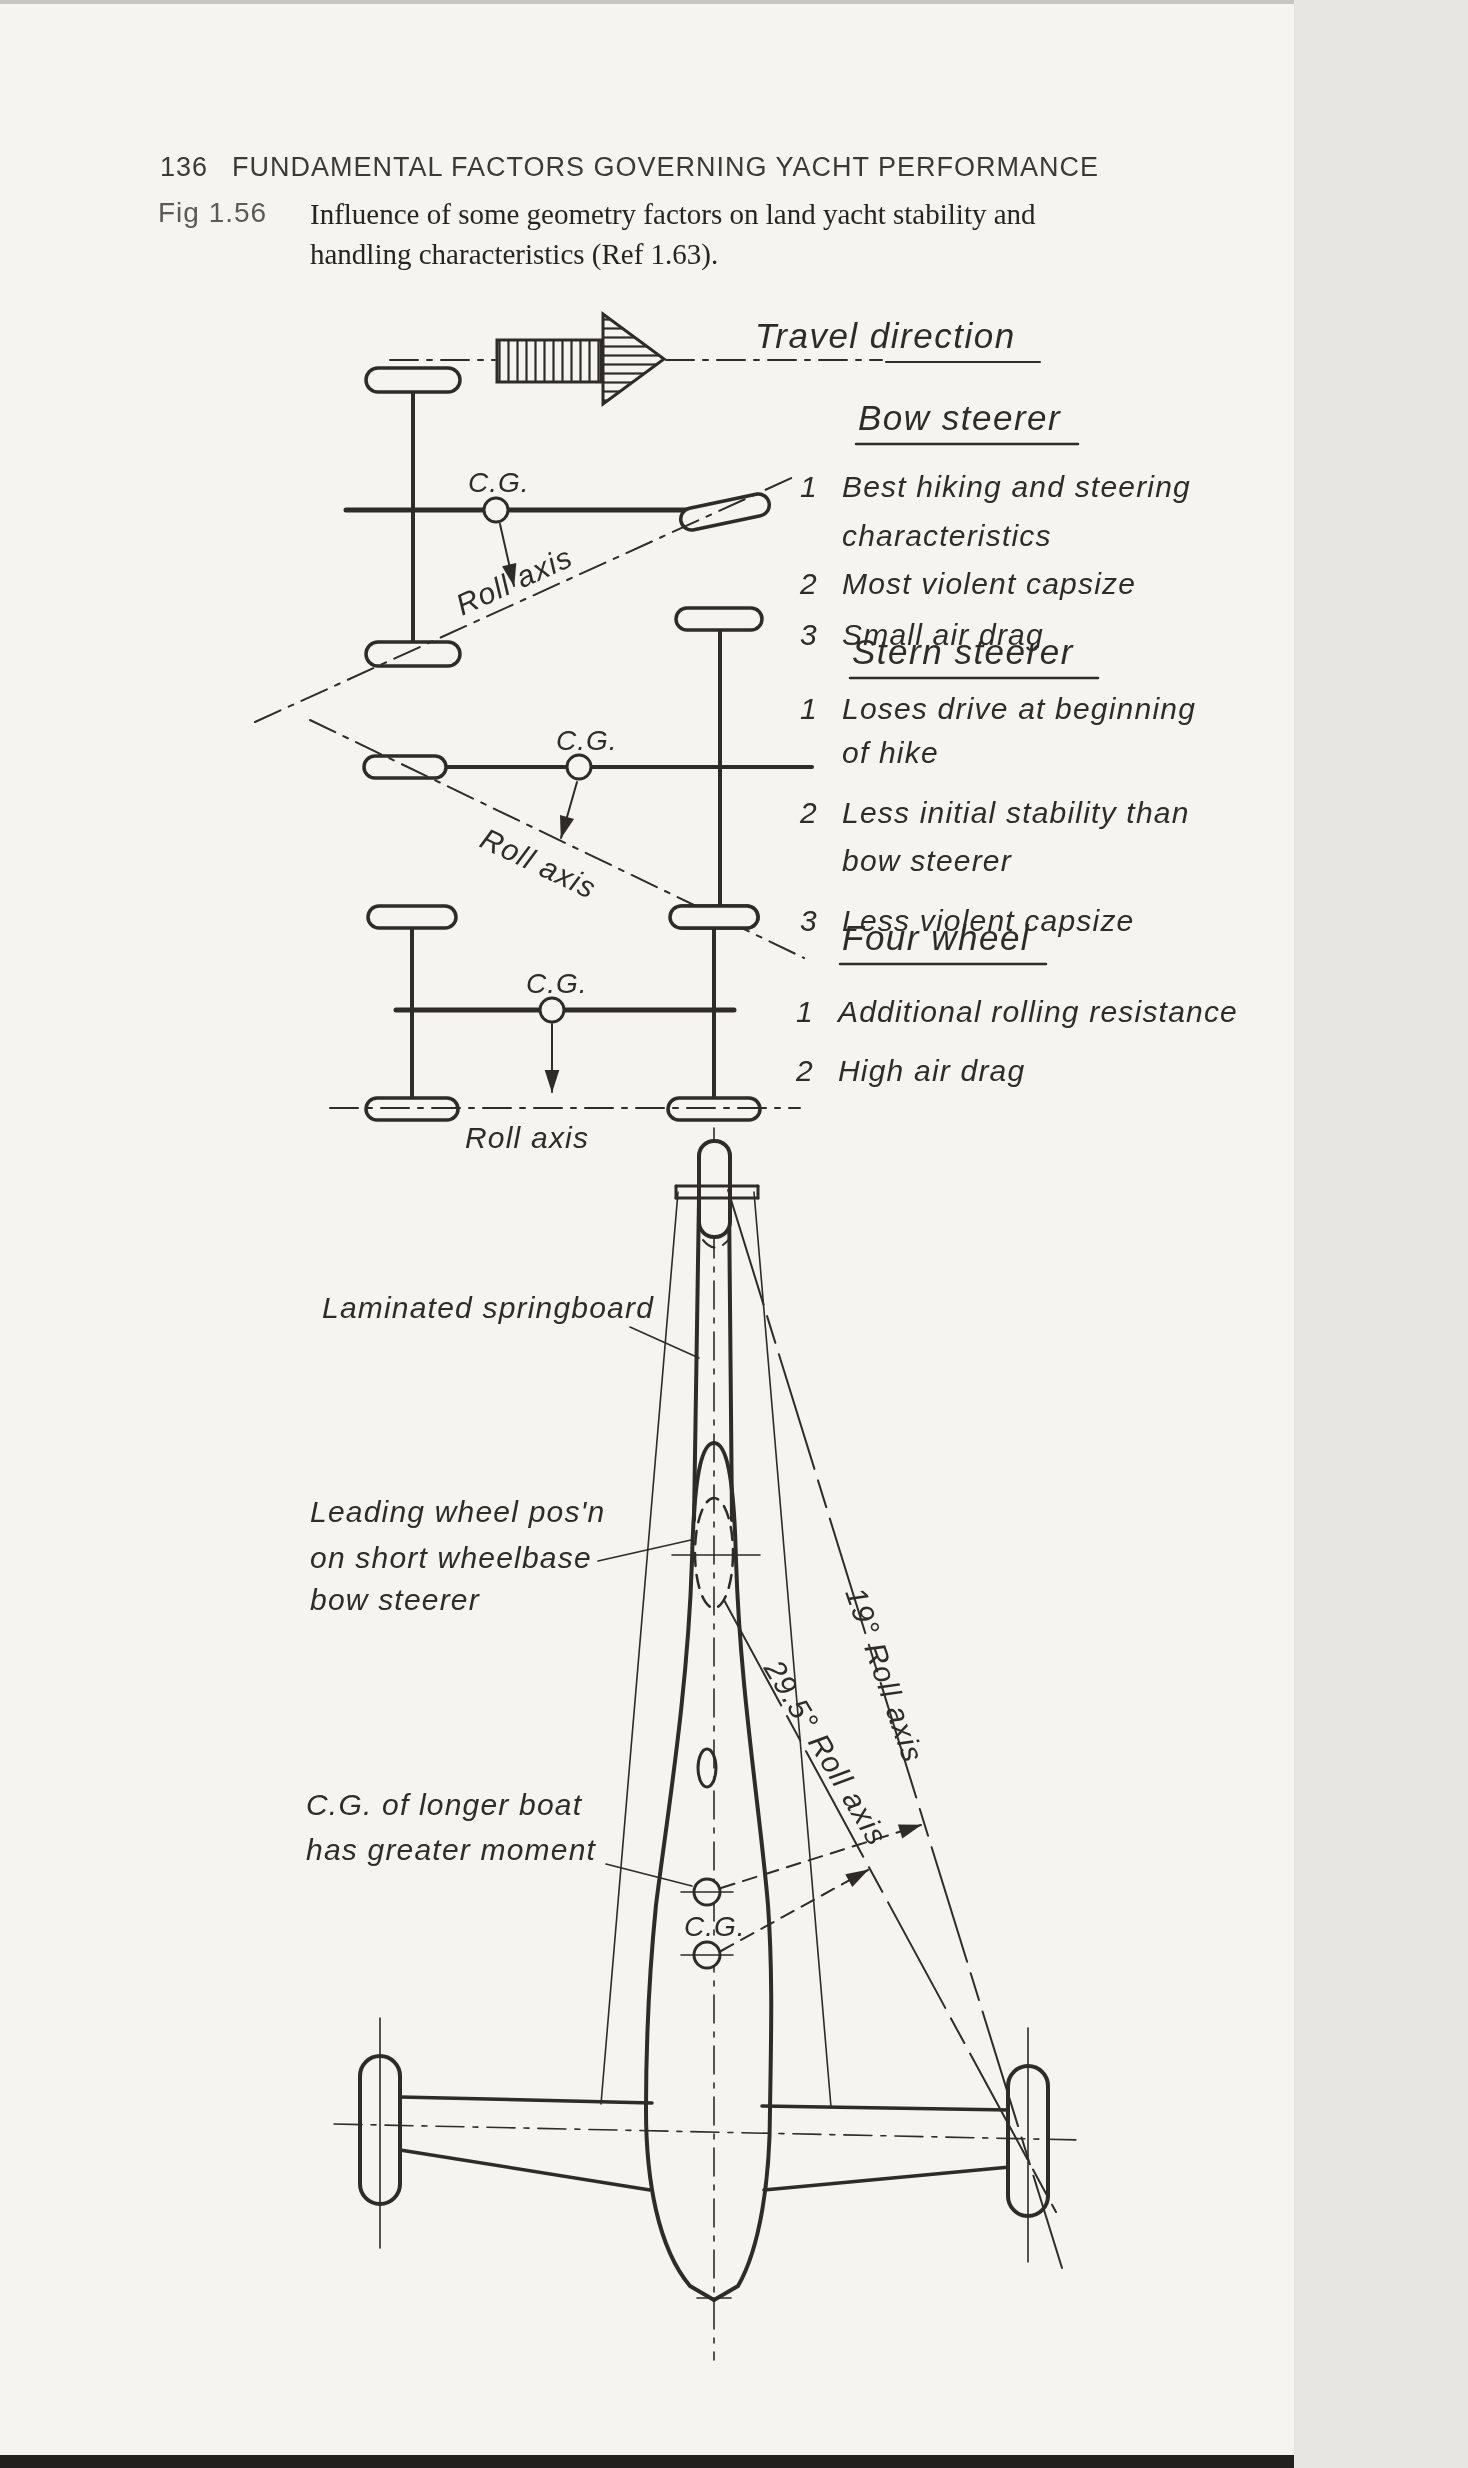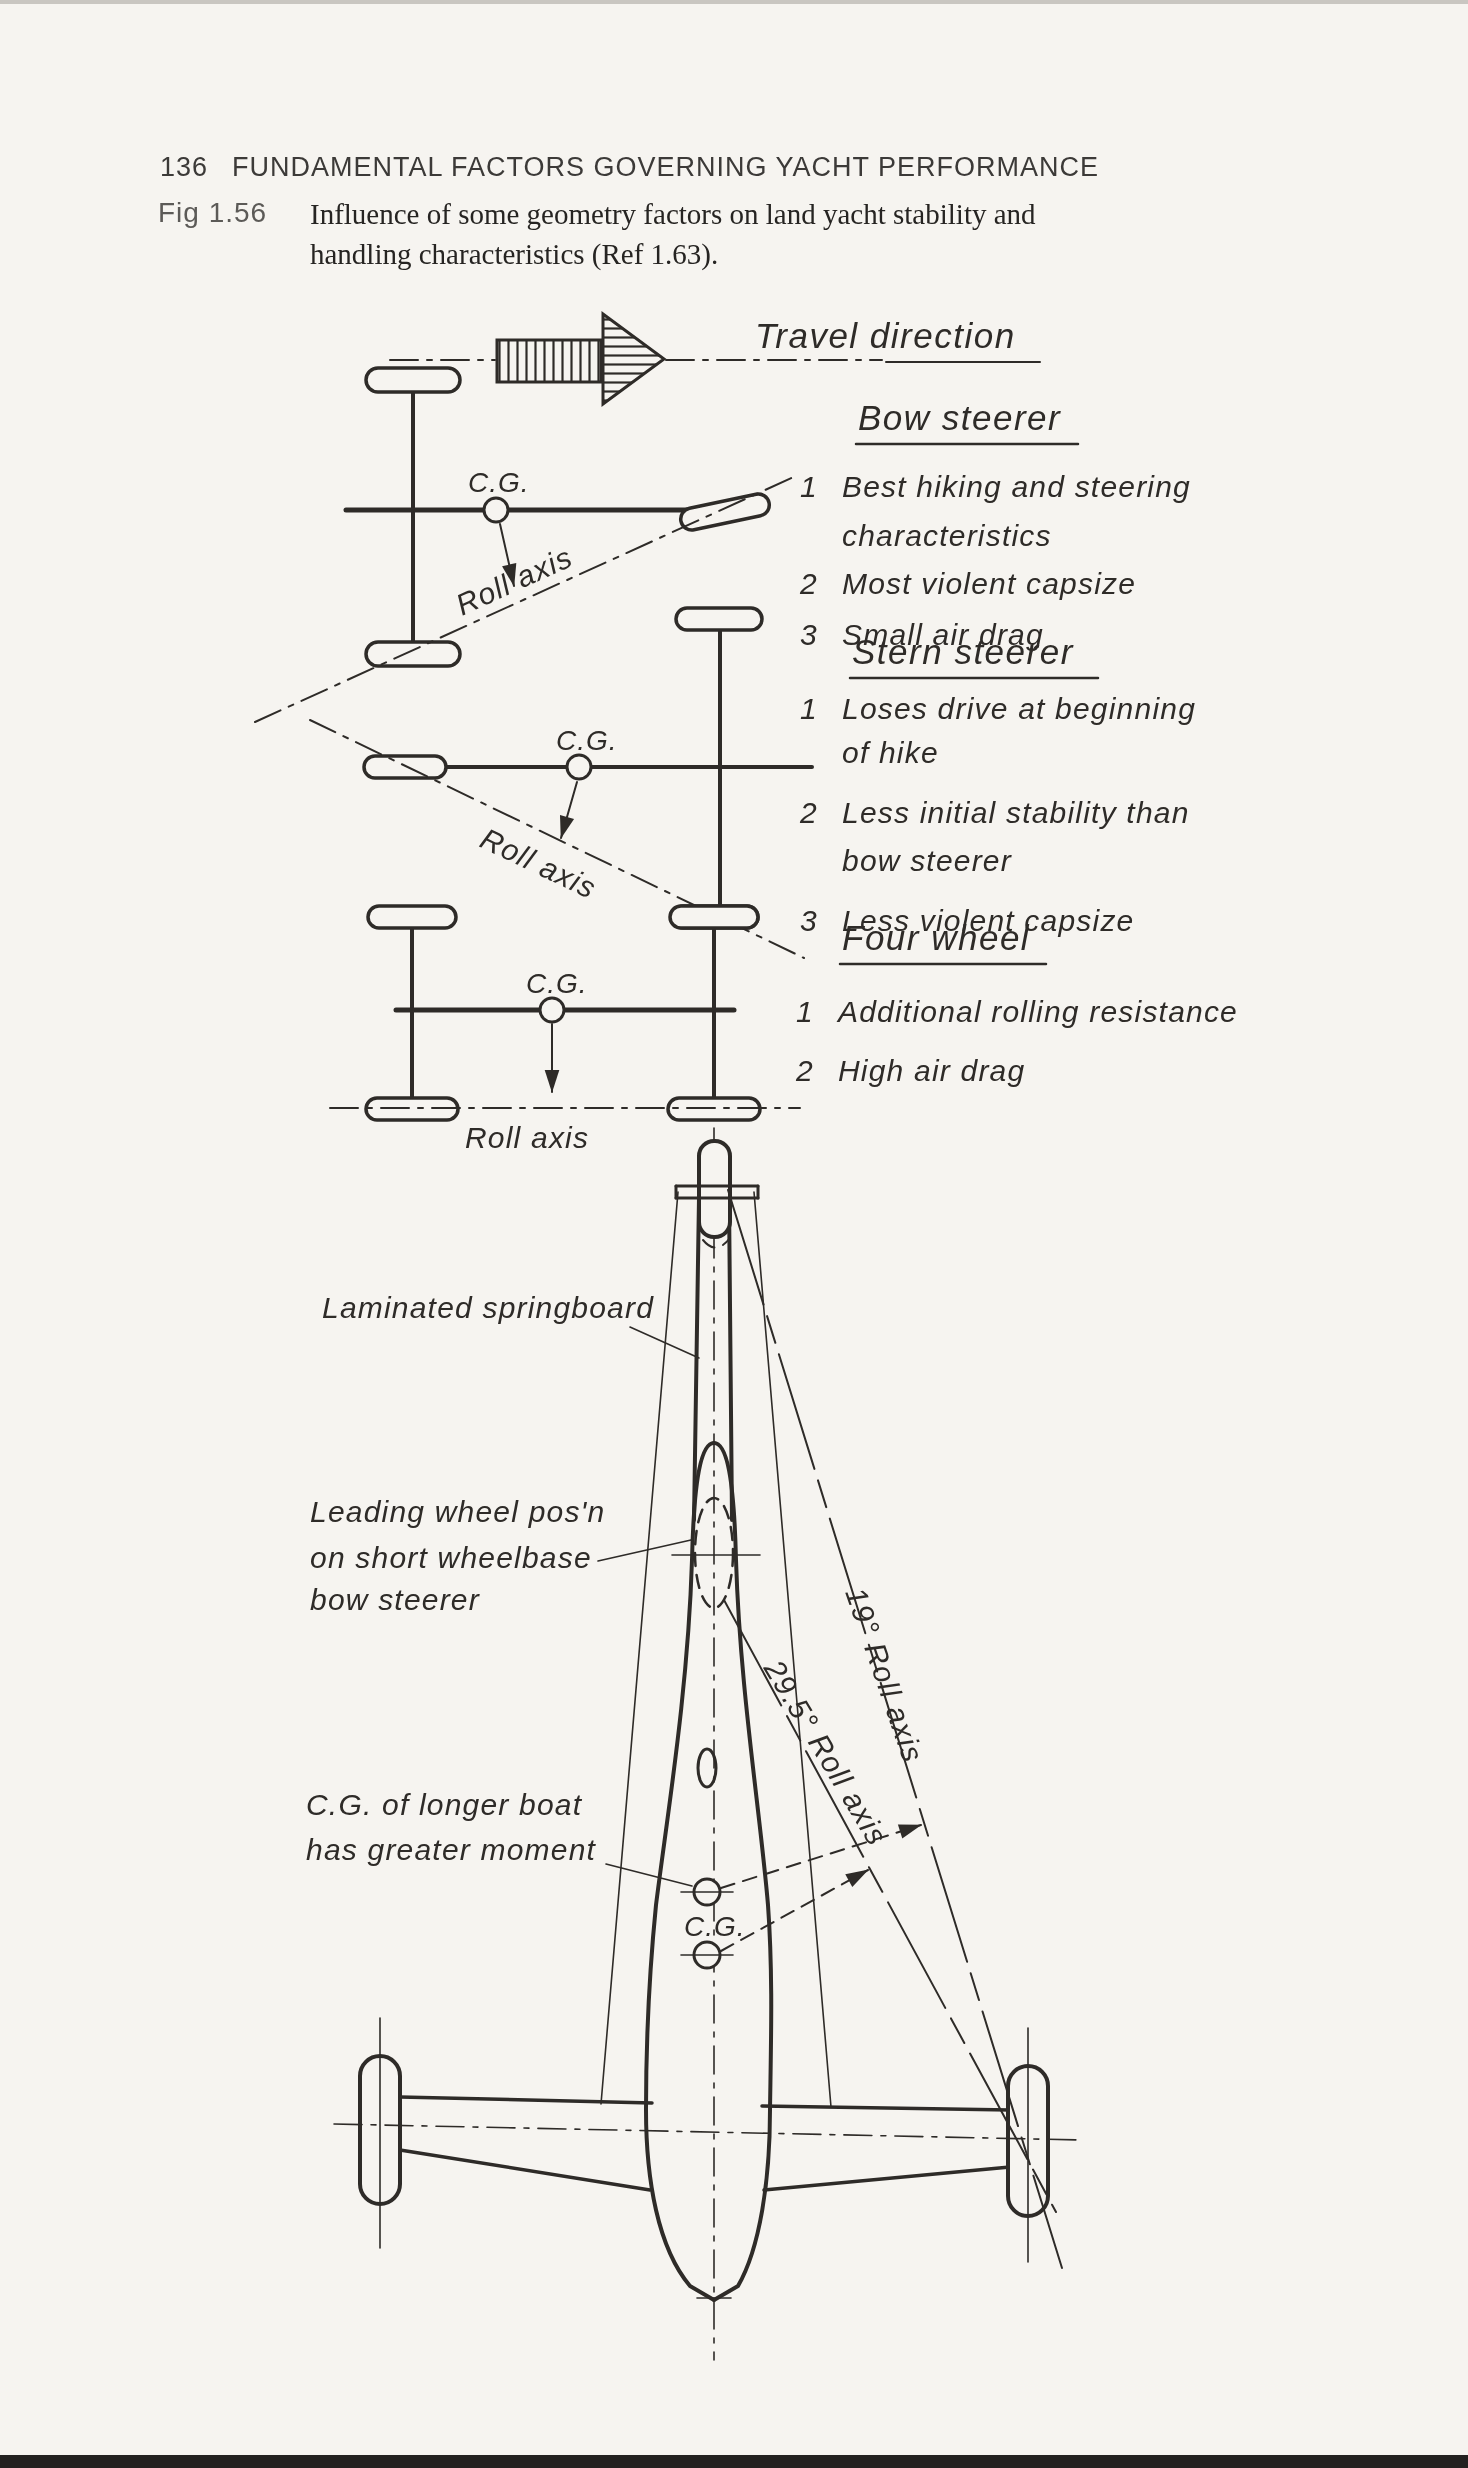--- a/index.html
+++ b/index.html
@@ -1,16 +1,16 @@
 <!DOCTYPE html>
 <html><head>
 <meta charset="utf-8">
 <style>
   html,body{margin:0;padding:0;background:#e8e6e2;}
-  .page{width:1468px;height:2468px;position:relative;background:#f6f4f0;overflow:hidden;}
+  .page{width:1294px;height:2468px;position:relative;background:#f6f4f0;overflow:hidden;}
   svg{display:block;}
   .t{font-family:"Liberation Sans",sans-serif;fill:#2e2b28;}
   .it{font-style:italic;}
   .lbl{font-size:30px;letter-spacing:1.2px;}
   .sm{font-size:28px;letter-spacing:1px;}
   .hd{font-size:35px;letter-spacing:1.5px;}
   .rh{font-size:27px;fill:#3c3a38;letter-spacing:1px;}
   .fig{font-size:28px;fill:#5c5a57;letter-spacing:1px;}
   .cap{font-family:"Liberation Serif",serif;font-size:29px;fill:#262422;}
   .s{stroke:#2e2b28;fill:none;stroke-linecap:round;stroke-linejoin:round;}

